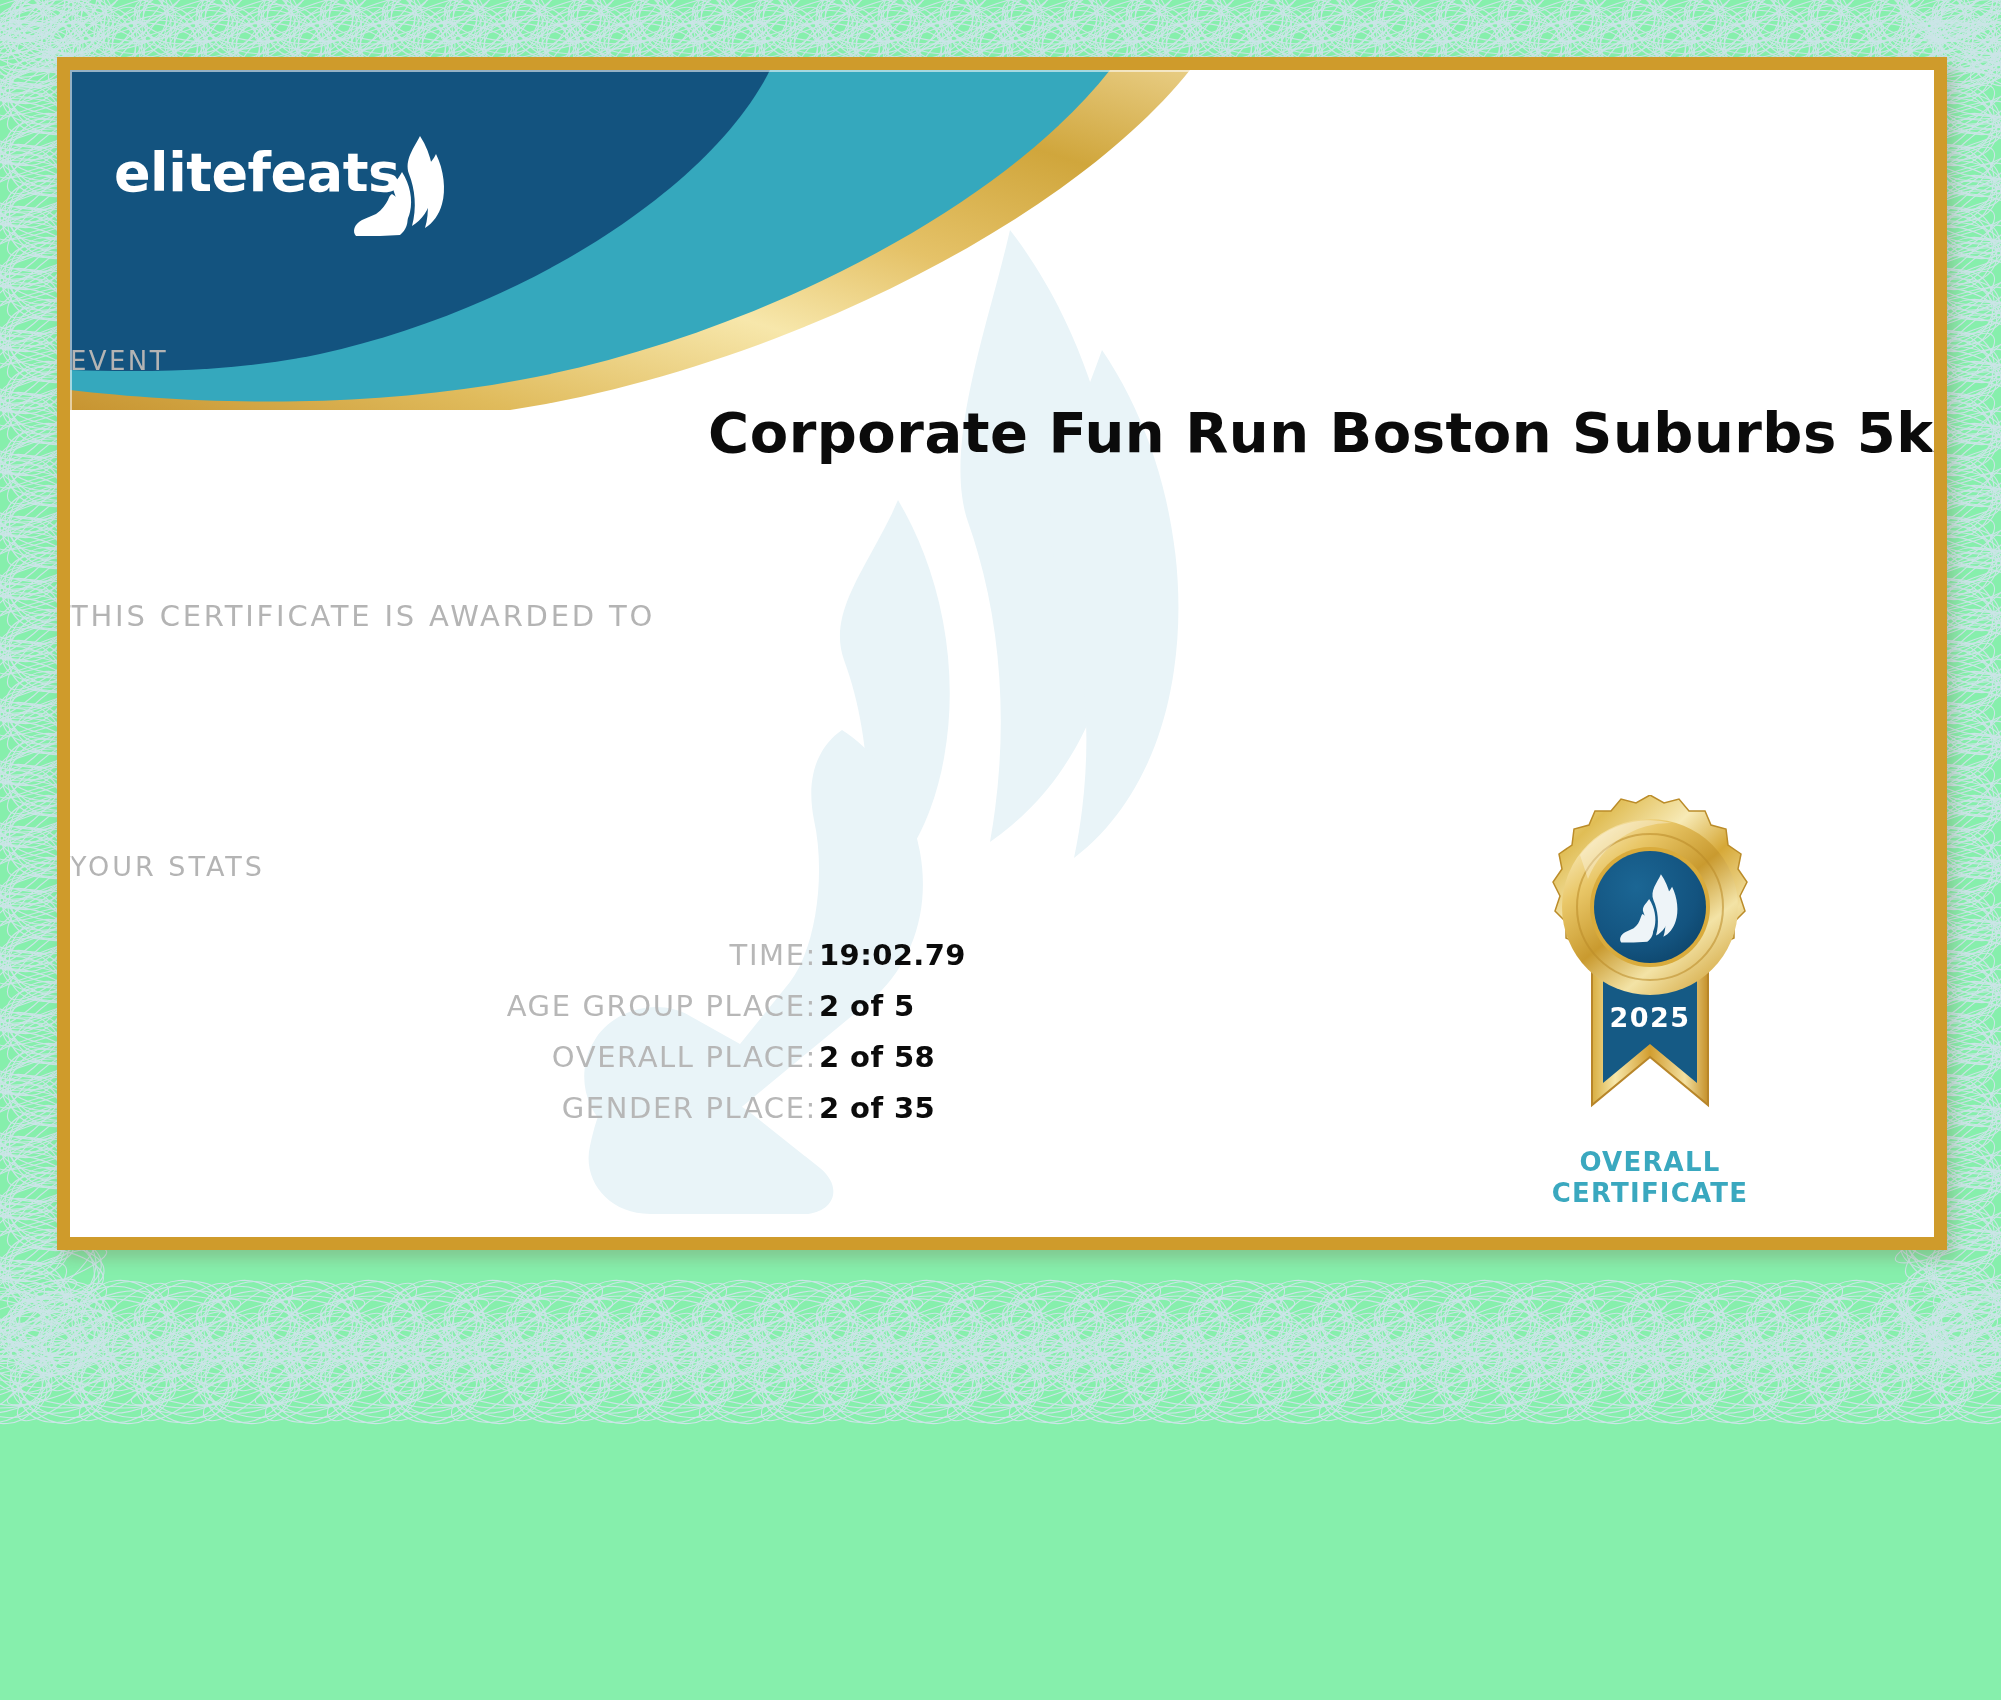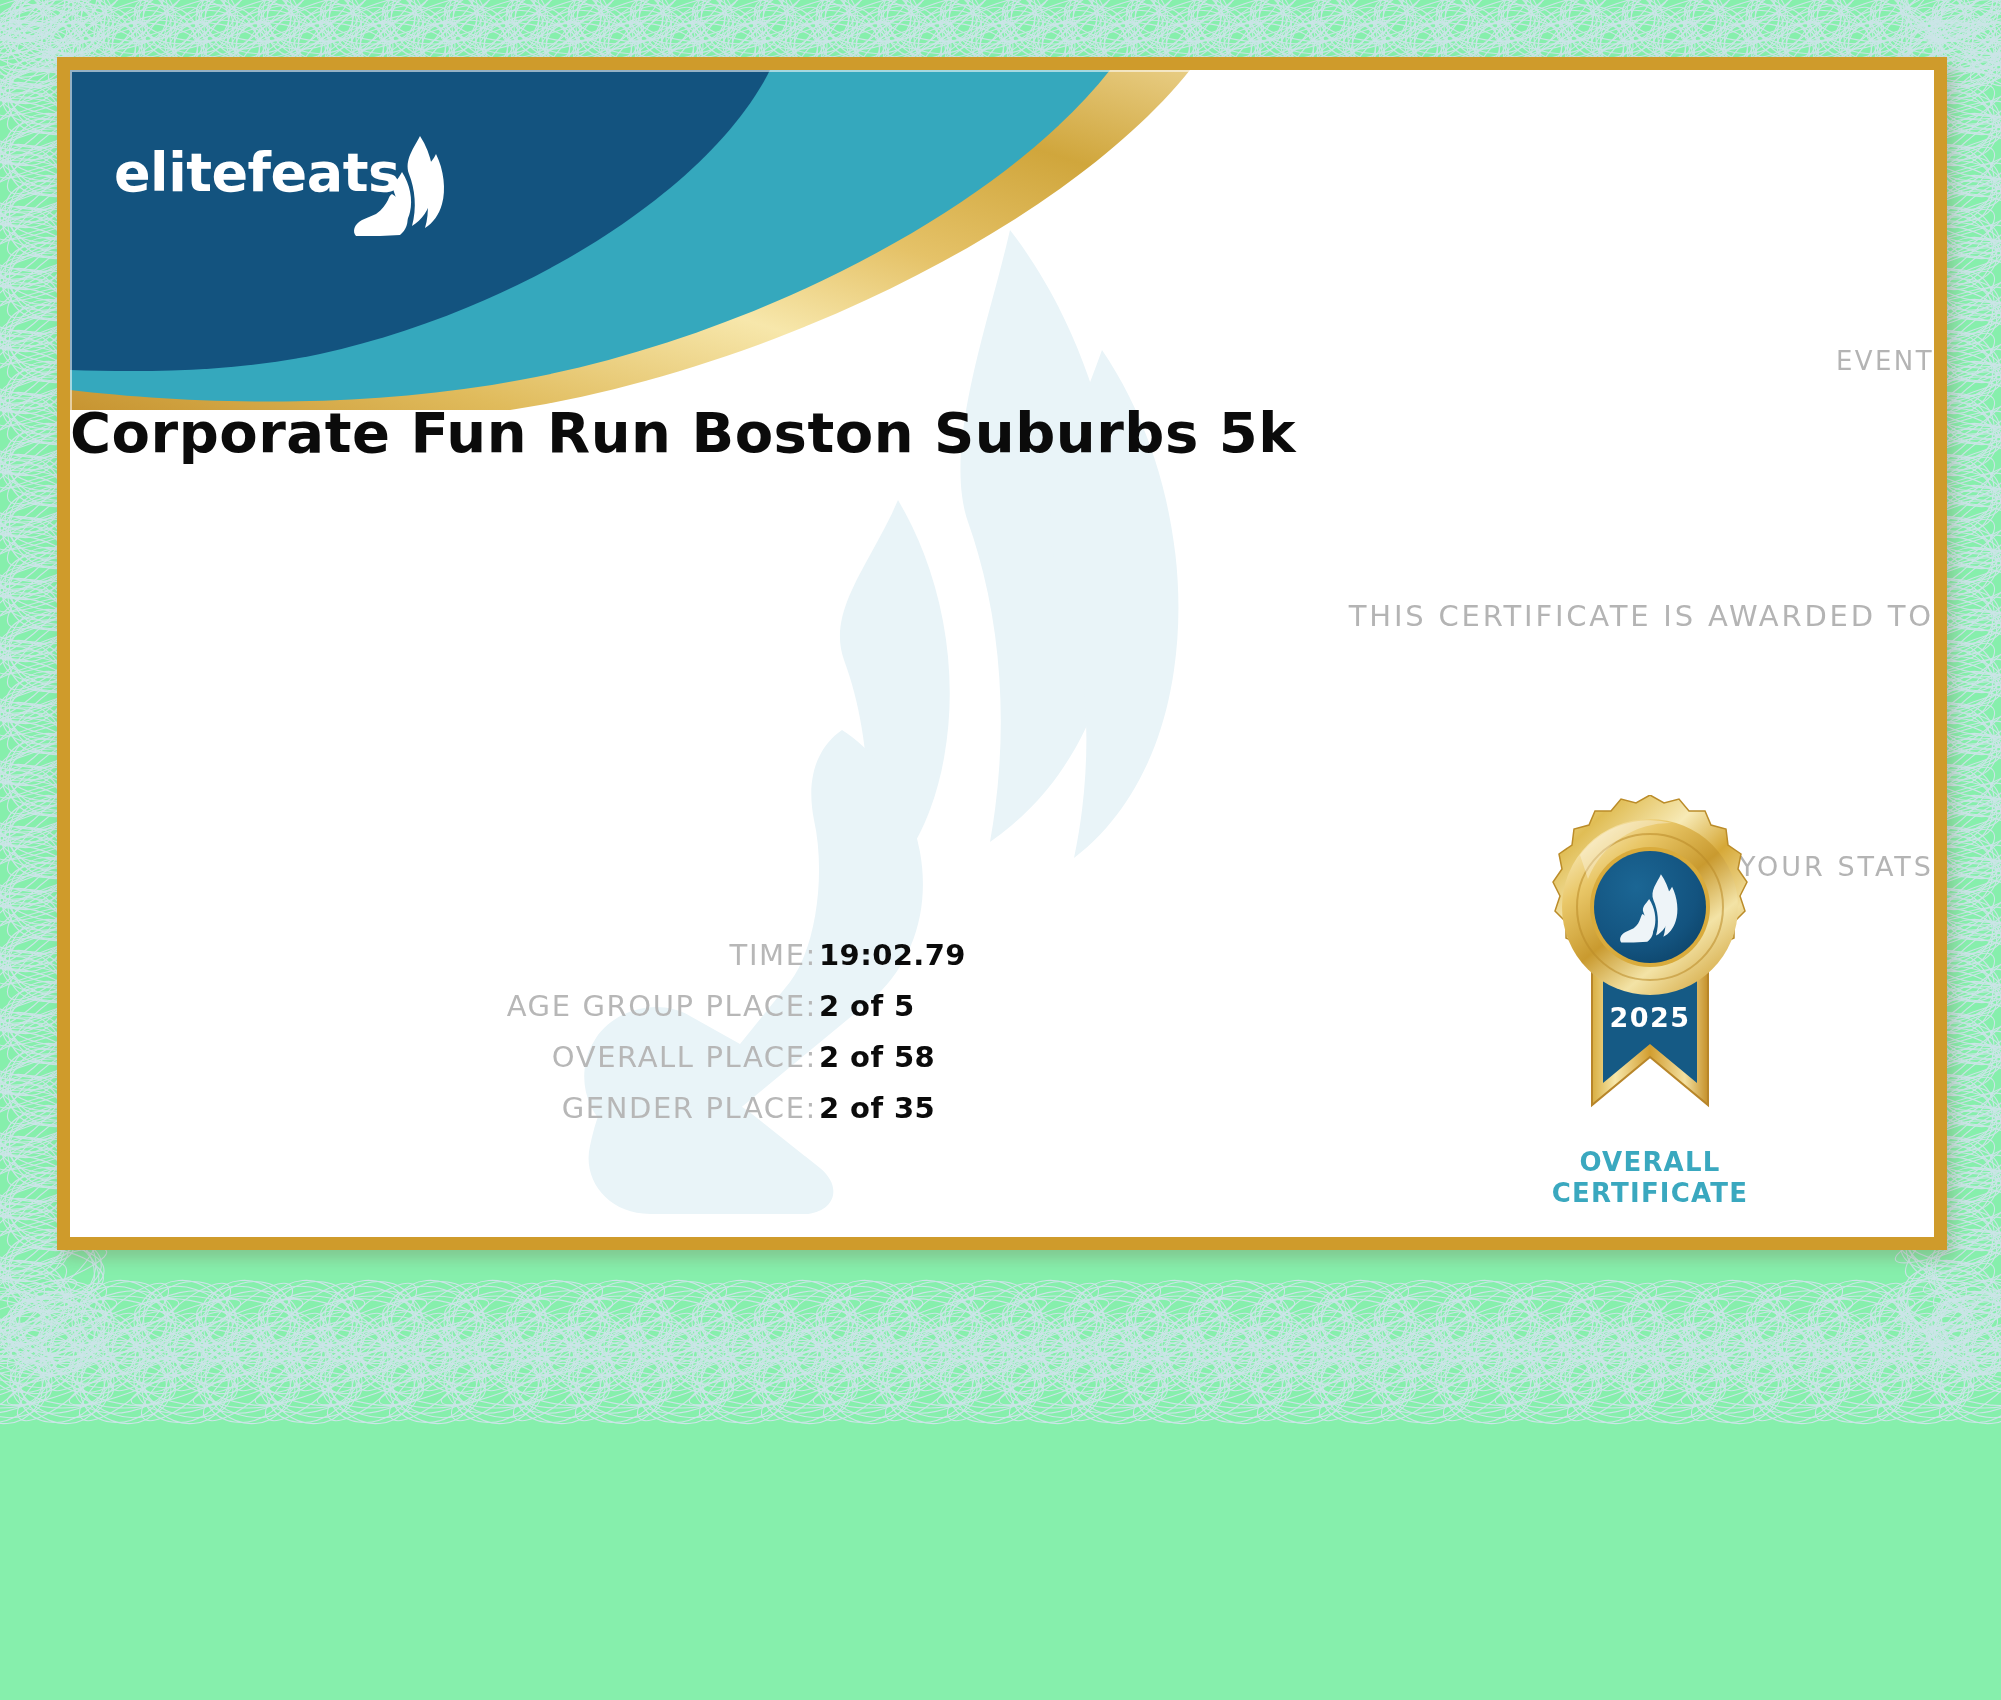--- a/index.html
+++ b/index.html
@@ -113,40 +113,39 @@
   #body-content {
     position: absolute;
     left: 0;
     top: 0;
     width: 1864px;
     height: 1167px;
     z-index: 10;
   }
 
   .lbl-small {
-    text-align: right;
+    text-align: left;
     color: #b4b4b4;
     font-family: "DejaVu Sans", sans-serif;
     font-weight: 400;
     letter-spacing: 2.4px;
-    padding-left: 28px;
   }
 
   #event-label {
     position: absolute;
     left: 0; right: 0;
     top: 276px;
     font-size: 26px;
   }
 
   #event-title {
     position: absolute;
     left: 0; right: 0;
     top: 330px;
-    text-align: left;
+    text-align: right;
     font-family: "DejaVu Sans", sans-serif;
     font-weight: 700;
     font-size: 56px;
     letter-spacing: 0.5px;
     color: #0b0b0b;
   }
 
   #awarded-label {
     position: absolute;
     left: 0; right: 0;

